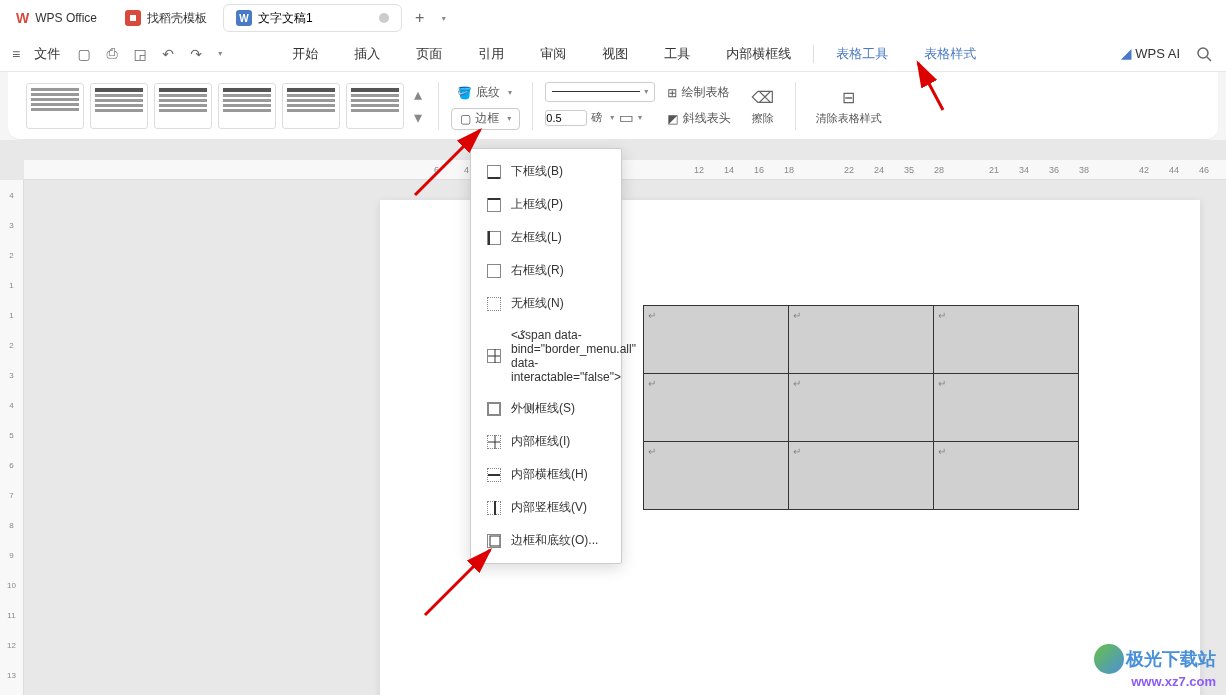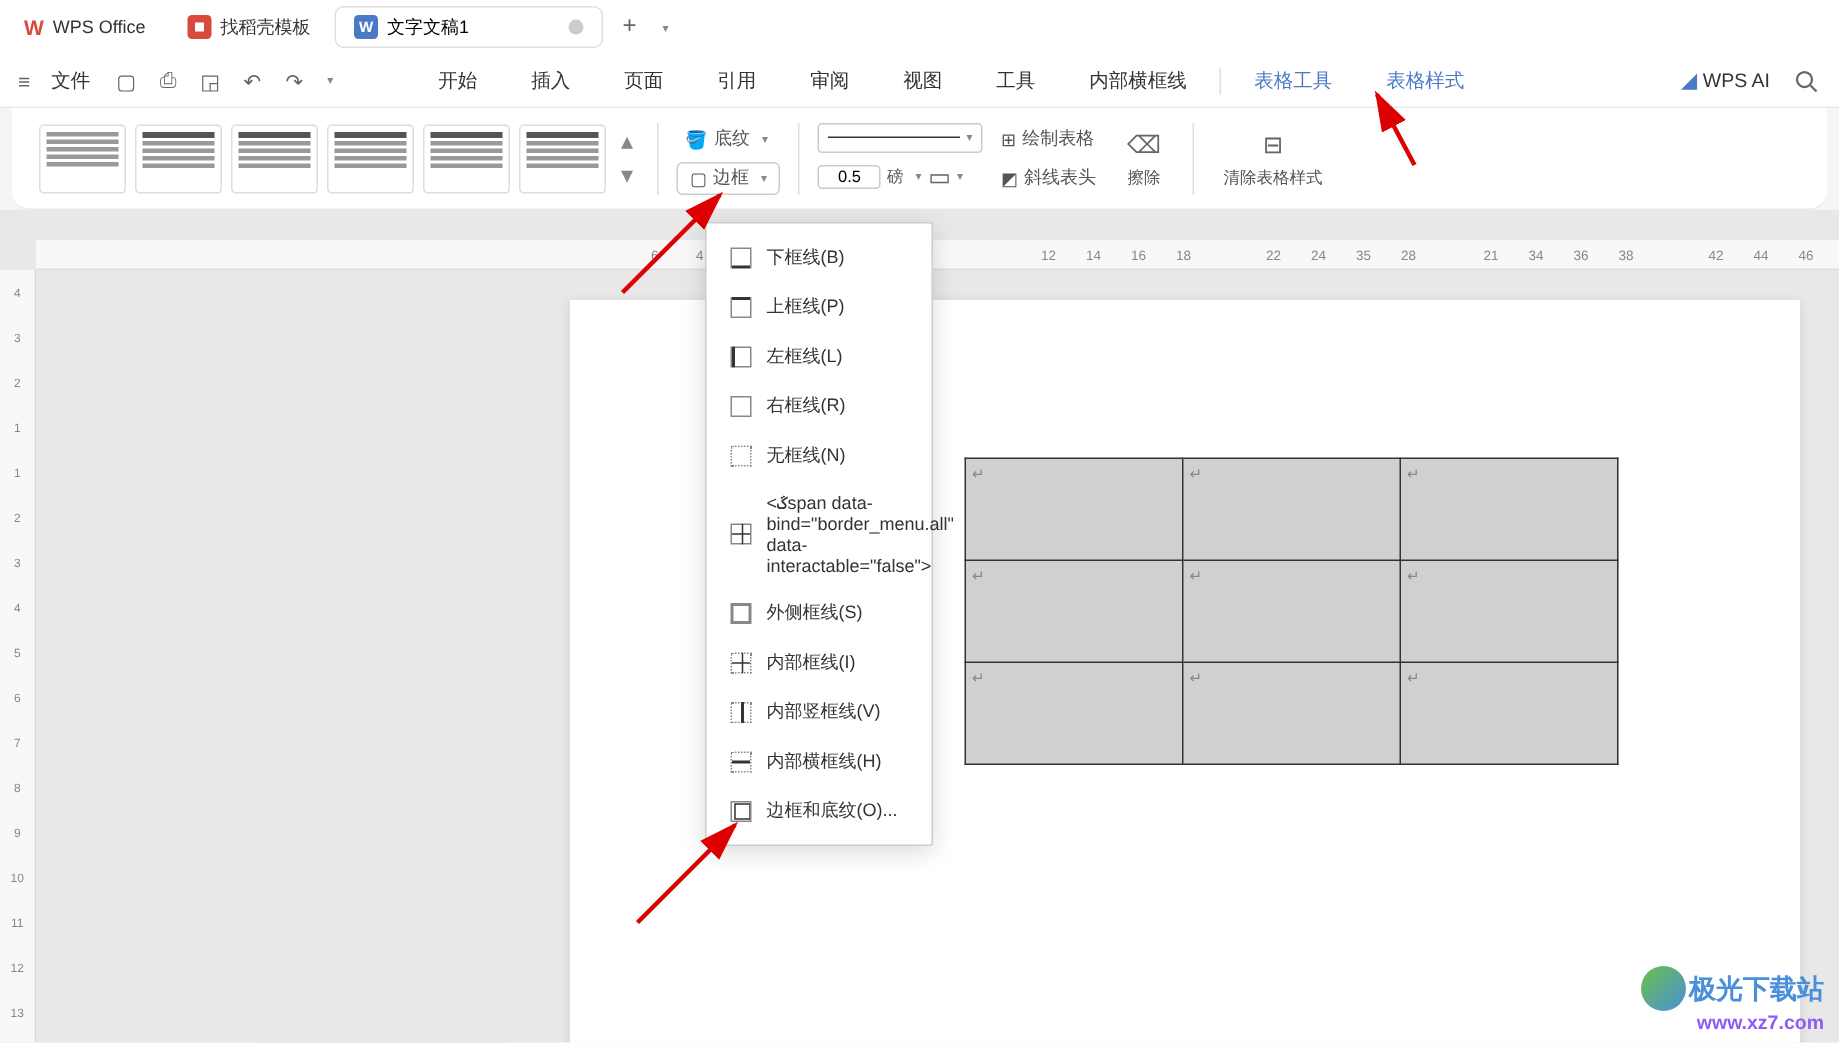--- a/index.html
+++ b/index.html
@@ -32,21 +32,21 @@
 .style-thumb { width: 58px; height: 46px; border: 1px solid #ddd; border-radius: 3px; background: #fff; cursor: pointer; display: flex; flex-direction: column; padding: 4px; gap: 2px; }
 .style-thumb .row { height: 3px; background: #999; }
 .style-thumb .row.head { background: #555; height: 4px; }
 .style-nav { width: 16px; height: 46px; display: flex; flex-direction: column; justify-content: space-around; align-items: center; color: #888; cursor: pointer; }
 .ribbon-sep { width: 1px; height: 48px; background: #e0e0e0; margin: 0 6px; }
 .ribbon-btn { display: flex; flex-direction: column; align-items: center; justify-content: center; gap: 2px; font-size: 11px; color: #555; padding: 2px 8px; cursor: pointer; }
 .ribbon-btn-sm { display: flex; align-items: center; gap: 4px; font-size: 12px; color: #555; padding: 2px 6px; cursor: pointer; height: 22px; }
 .ribbon-col { display: flex; flex-direction: column; gap: 4px; }
 .line-style { width: 110px; height: 20px; border: 1px solid #ccc; border-radius: 3px; display: flex; align-items: center; padding: 0 6px; cursor: pointer; }
 .line-style .line { flex: 1; height: 1px; background: #333; }
-.width-input { width: 42px; height: 16px; border: 1px solid #ccc; border-radius: 3px; font-size: 11px; text-align: center; }
+.width-input { width: 42px; height: 16px; border: 1px solid #ccc; border-radius: 3px; font-size: 11px; text-align: left; }
 .ribbon-icon-box { width: 24px; height: 24px; display: flex; align-items: center; justify-content: center; color: #666; font-size: 16px; }
 .ribbon-row { display: flex; align-items: center; gap: 4px; }
 
 .workspace { position: absolute; left: 0; right: 0; top: 140px; bottom: 0; background: #e8e8e8; }
 .vruler { position: absolute; left: 0; top: 40px; width: 24px; bottom: 0; background: #f8f8f8; font-size: 8px; color: #888; display: flex; flex-direction: column; align-items: center; border-right: 1px solid #ddd; }
 .vruler .mark { height: 30px; display: flex; align-items: center; }
 .hruler { position: absolute; left: 24px; right: 0; top: 20px; height: 20px; background: #f8f8f8; font-size: 9px; color: #888; display: flex; align-items: center; border-bottom: 1px solid #ddd; }
 .hruler .mark { position: absolute; }
 .page { position: absolute; left: 380px; top: 60px; width: 820px; height: 620px; background: #fff; box-shadow: 0 2px 8px rgba(0,0,0,0.1); }
 .doc-table { position: absolute; left: 263px; top: 105px; border-collapse: collapse; }
@@ -333,32 +333,32 @@
         <svg width="14" height="14">
           <line x1="7" y1="0" x2="7" y2="14" stroke="#333"></line>
           <line x1="0" y1="7" x2="14" y2="7" stroke="#333"></line>
         </svg>
       </span>
       <span>内部框线(I)</span>
     </div>
   <div class="border-item">
       <span class="border-icon" style="border-style:dotted">
         <svg width="14" height="14">
+          <line x1="0" y1="7" x2="14" y2="7" stroke="#333" stroke-width="2"></line>
+        </svg>
+      </span>
+      <span>内部横框线(H)</span>
+    </div>
+  <div class="border-item">
+      <span class="border-icon" style="border-style:dotted">
+        <svg width="14" height="14">
           <line x1="7" y1="0" x2="7" y2="14" stroke="#333" stroke-width="2"></line>
         </svg>
       </span>
       <span>内部竖框线(V)</span>
-    </div>
-  <div class="border-item">
-      <span class="border-icon" style="border-style:dotted">
-        <svg width="14" height="14">
-          <line x1="0" y1="7" x2="14" y2="7" stroke="#333" stroke-width="2"></line>
-        </svg>
-      </span>
-      <span>内部横框线(H)</span>
     </div>
   <div class="border-item">
       <span class="border-icon">
         <svg width="14" height="14">
           <rect x="2" y="2" width="10" height="10" fill="none" stroke="#333"></rect>
         </svg>
       </span>
       <span>边框和底纹(O)...</span>
     </div>
 </div>

